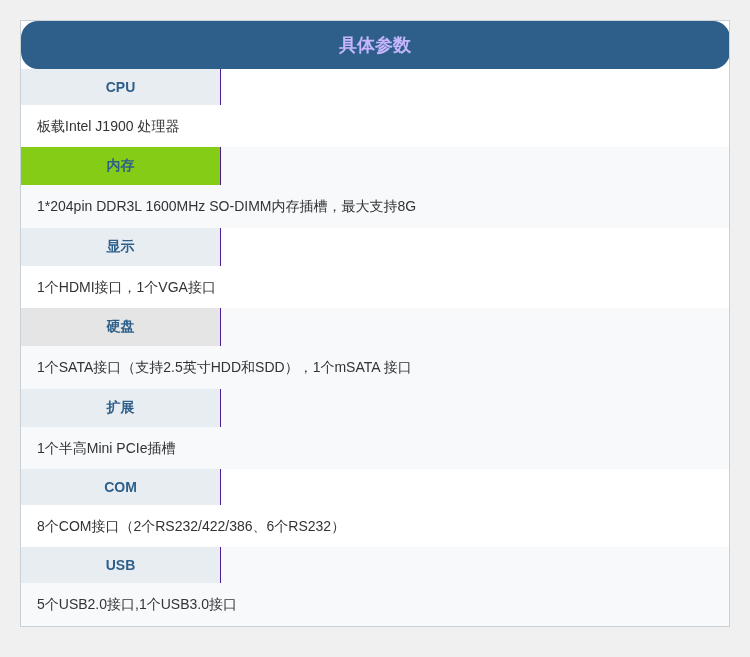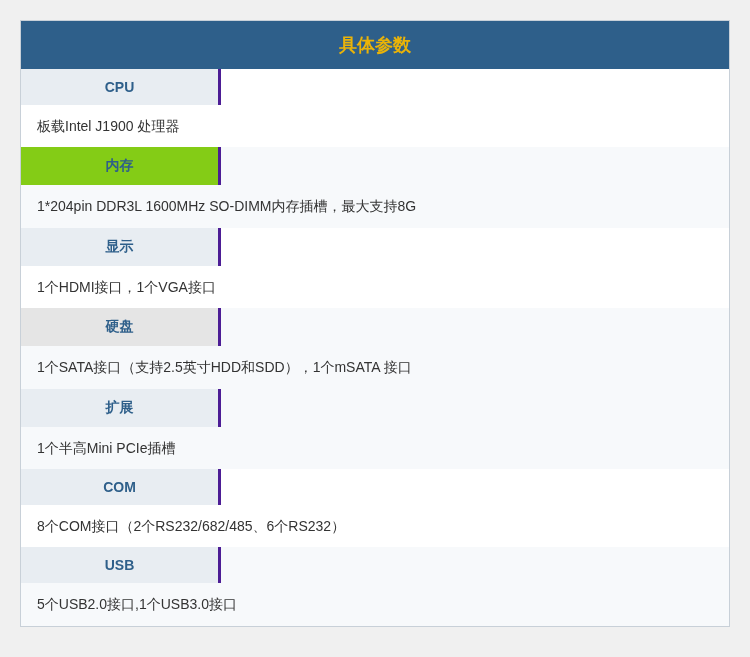--- a/index.html
+++ b/index.html
@@ -13,39 +13,40 @@
       min-height: 657px;
     }
     .spec-table {
       width: 710px;
       border-collapse: collapse;
       border: 1px solid #c8d0d8;
       background: #fff;
     }
     .spec-title {
       background: #2e5f8a;
-      color: #eab308;
+      color: #c4b5fd;
       text-align: center;
       font-size: 18px;
       font-weight: bold;
       padding: 12px 0;
+      border-radius: 17px;
     }
     .spec-label {
       width: 200px;
       min-width: 200px;
       background: #e8edf2;
       color: #2e5f8a;
       font-weight: bold;
       font-size: 14px;
       text-align: center;
       display: flex;
       align-items: center;
       justify-content: center;
       padding: 10px 12px;
-      border-right: 3px solid #4c1d95;
+      border-right: 1px solid #4c1d95;
     }
     .spec-value {
       flex: 1;
       font-size: 14px;
       color: #333;
       padding: 10px 16px;
       display: flex;
       align-items: center;
       line-height: 1.6;
     }
@@ -75,20 +76,20 @@
       <tr style="background: rgb(247, 249, 251);">
         <td class="spec-label" style="background: #e5e5e5;">硬盘</td>
         <td class="spec-value">1个SATA接口（支持2.5英寸HDD和SDD），1个mSATA 接口</td>
       </tr>
       <tr style="background: rgb(247, 249, 251); margin-left: 11px;">
         <td class="spec-label" style="background: rgb(232, 237, 242);">扩展</td>
         <td class="spec-value">1个半高Mini PCIe插槽</td>
       </tr>
       <tr>
         <td class="spec-label">COM</td>
-        <td class="spec-value">8个COM接口（2个RS232/682/485、6个RS232）</td>
+        <td class="spec-value">8个COM接口（2个RS232/422/386、6个RS232）</td>
       </tr>
       <tr style="background: rgb(247, 249, 251);">
         <td class="spec-label" style="background: rgb(232, 237, 242);">USB</td>
         <td class="spec-value">5个USB2.0接口,1个USB3.0接口</td>
       </tr>
     </tbody>
 </table>
 
 </body></html>

